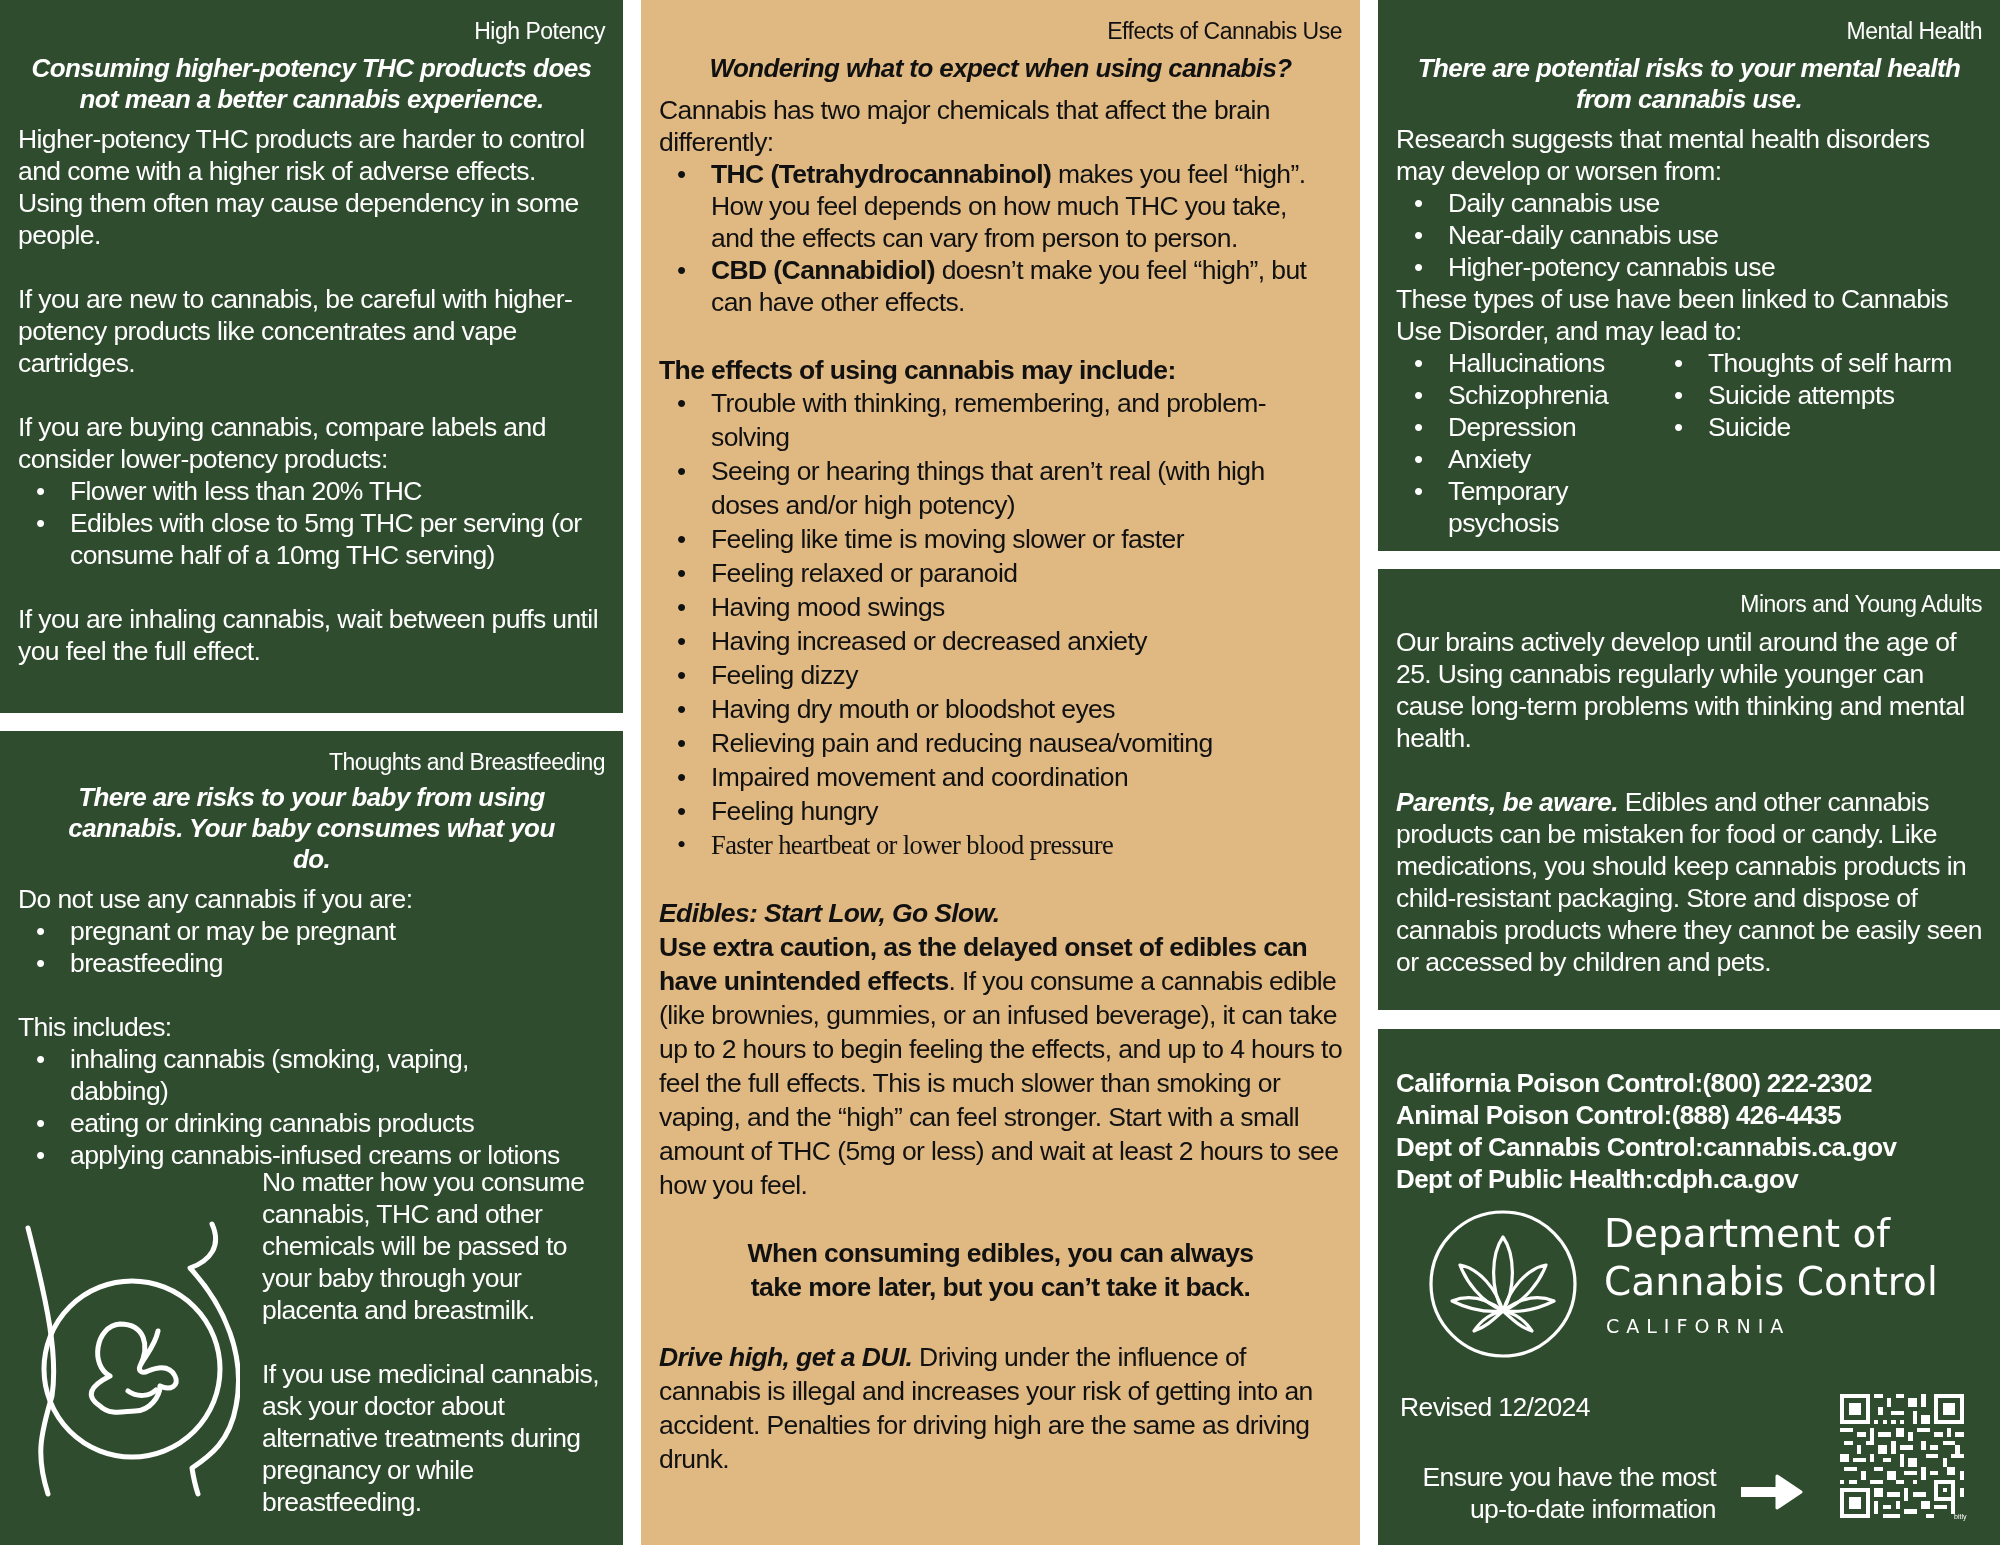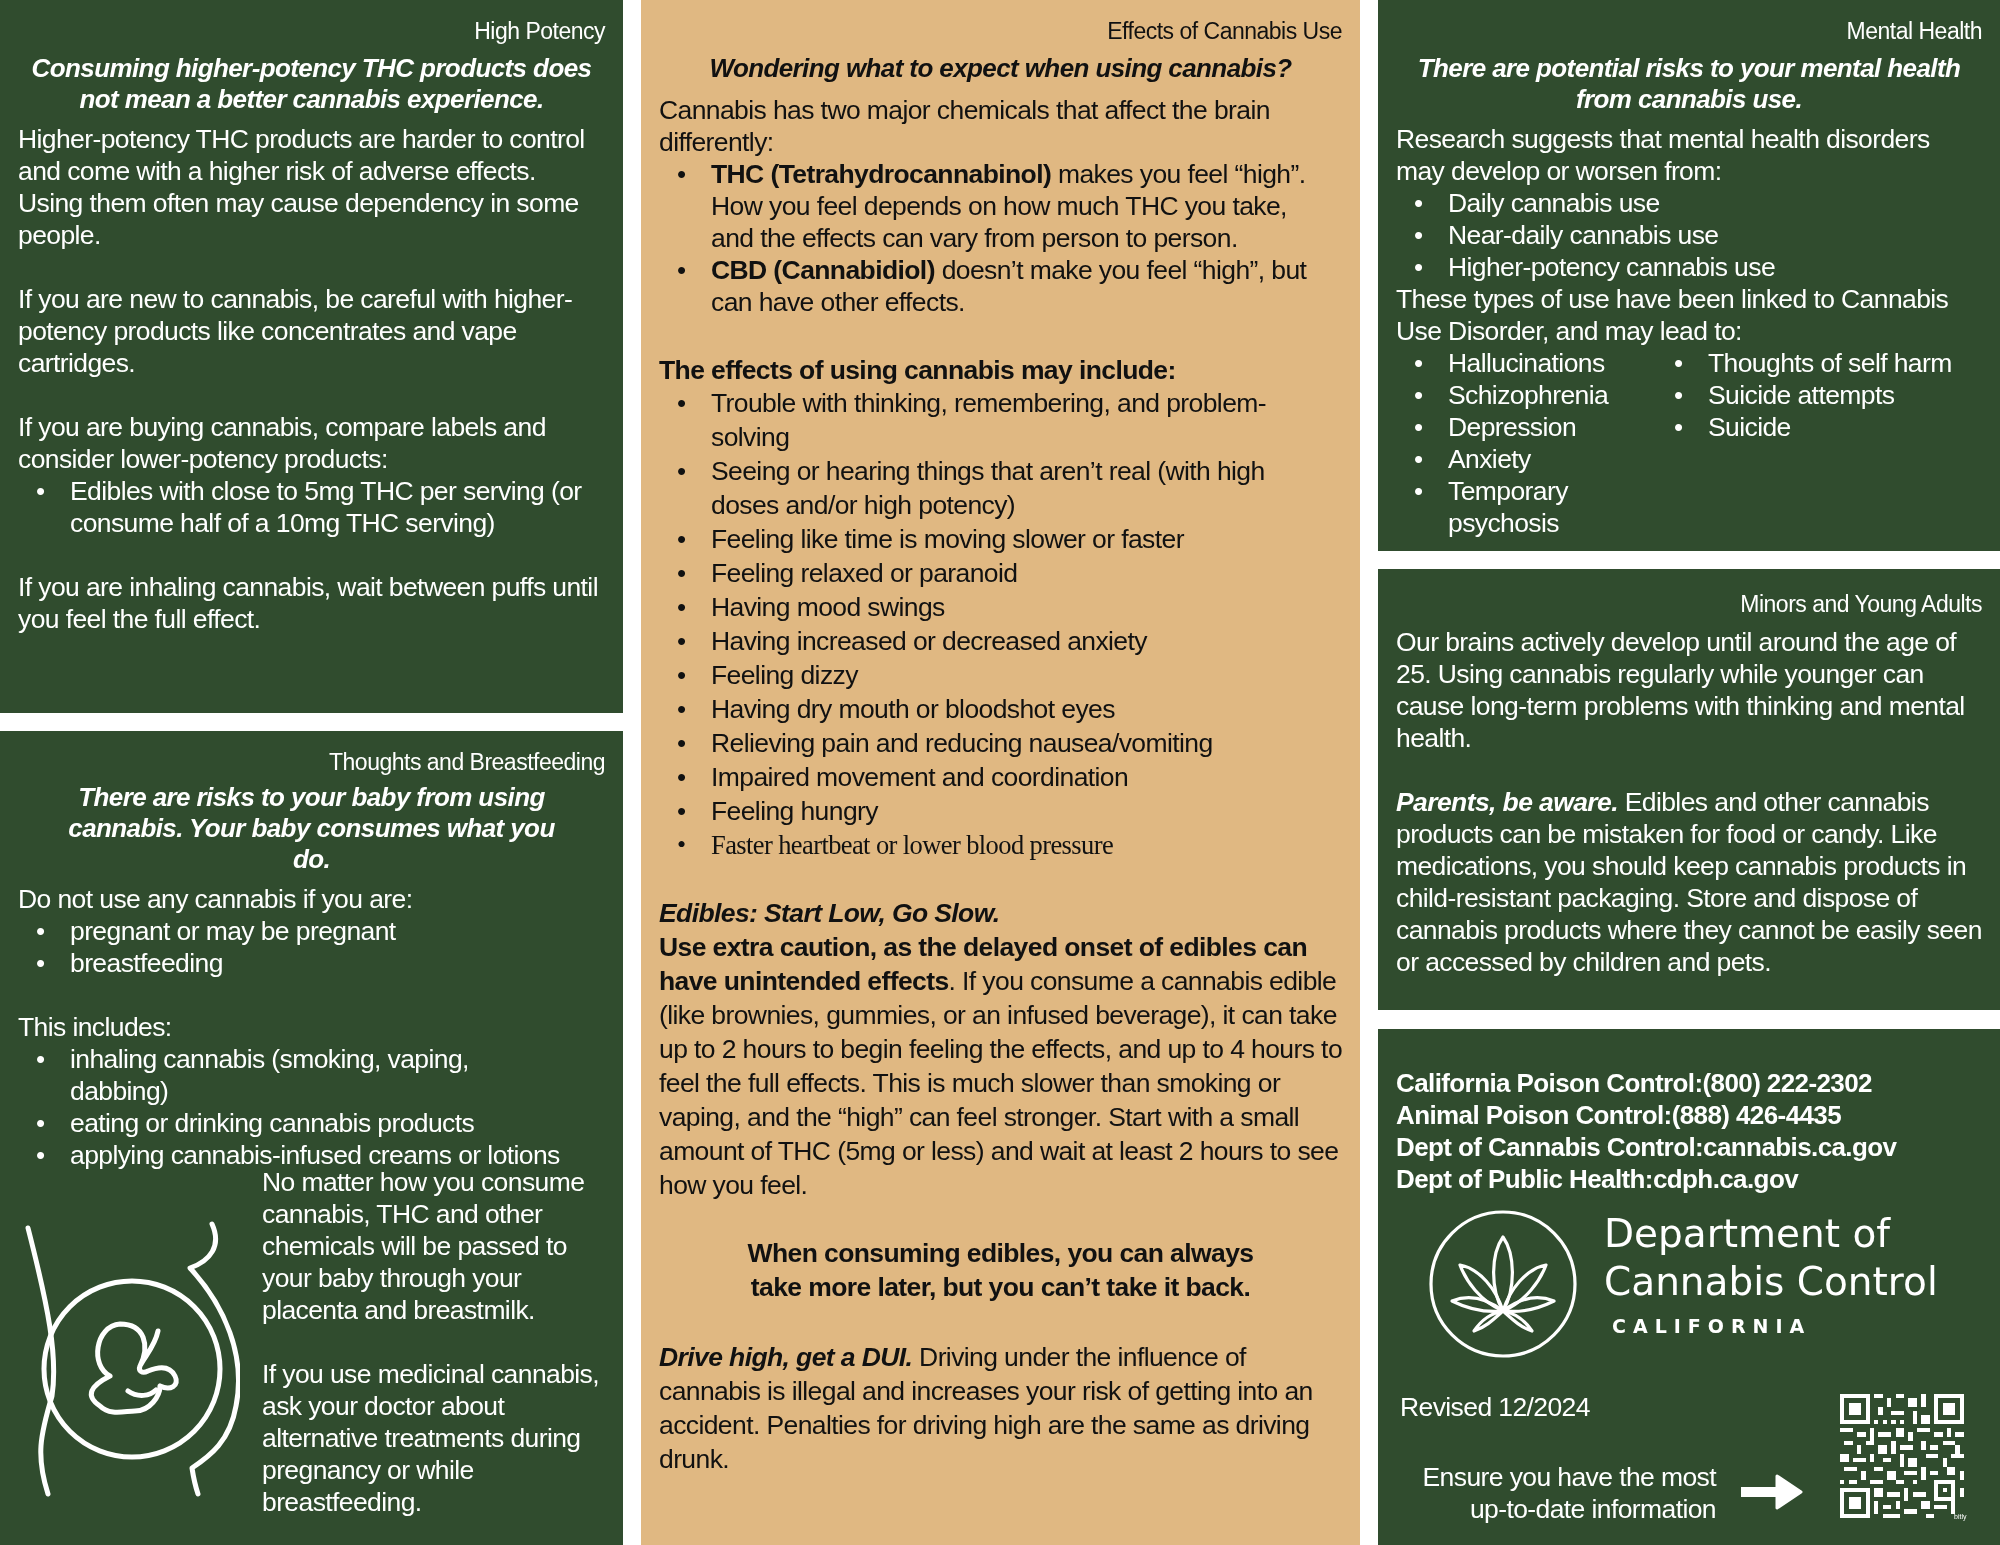--- a/index.html
+++ b/index.html
@@ -27,20 +27,21 @@
 
 <section class="panel green" style="left:0;top:0;width:623px;height:713px;padding:16px 18px 0 18px;">
   <h2 class="h" style="margin-top:2px;">High Potency</h2>
   <p class="sub" style="margin:8px 10px 6px;">Consuming higher-potency THC products does not mean a better cannabis experience.</p>
   <p class="p" style="margin-top:8px;">Higher-potency THC products are harder to control and come with a higher risk of adverse effects. Using them often may cause dependency in some people.</p>
   <div class="gap"></div>
   <p class="p">If you are new to cannabis, be careful with higher-potency products like concentrates and vape cartridges.</p>
   <div class="gap"></div>
   <p class="p">If you are buying cannabis, compare labels and consider lower-potency products:</p>
   <ul>
+    <li>Flower with less than 20% THC</li>
     <li>Edibles with close to 5mg THC per serving (or consume half of a 10mg THC serving)</li>
   </ul>
   <div class="gap"></div>
   <p class="p">If you are inhaling cannabis, wait between puffs until you feel the full effect.</p>
 </section>
 
 <section class="panel green" style="left:0;top:731px;width:623px;height:814px;padding:16px 18px 0 18px;">
   <h2 class="h" style="margin-top:2px;">Thoughts and Breastfeeding</h2>
   <p class="sub" style="margin:6px 40px 6px;">There are risks to your baby from using cannabis. Your baby consumes what you do.</p>
   <p class="p" style="margin-top:8px;">Do not use any cannabis if you are:</p>
@@ -164,21 +165,21 @@
       <path d="M75 102 C 62 80, 63 45, 75 28 C 87 45, 88 80, 75 102 Z"></path>
       <path d="M75 102 C 52 92, 38 72, 32 56 C 52 60, 68 80, 75 102 Z"></path>
       <path d="M75 102 C 98 92, 112 72, 118 56 C 98 60, 82 80, 75 102 Z"></path>
       <path d="M75 102 C 56 104, 40 100, 24 92 C 44 84, 62 92, 75 102 Z"></path>
       <path d="M75 102 C 94 104, 110 100, 126 92 C 106 84, 88 92, 75 102 Z"></path>
       <path d="M75 102 C 66 110, 58 118, 46 122 C 54 110, 64 104, 75 102 Z"></path>
       <path d="M75 102 C 84 110, 92 118, 104 122 C 96 110, 86 104, 75 102 Z"></path>
     </svg>
     <div class="logo-text" style="position:absolute;left:176px;top:2px;font-size:39px;line-height:46px;">Department of</div>
     <div class="logo-text" style="position:absolute;left:176px;top:50px;font-size:39px;line-height:46px;">Cannabis Control</div>
-    <div class="logo-text" style="position:absolute;left:184px;top:106px;font-size:19px;letter-spacing:7px;font-weight:bold;">CALIFORNIA</div>
+    <div class="logo-text" style="position:absolute;left:178px;top:106px;font-size:19px;letter-spacing:7px;font-weight:normal;">CALIFORNIA</div>
   </div>
 
   <div class="p" style="position:absolute;left:22px;top:362px;">Revised 12/2024</div>
 
   <div style="position:absolute;left:20px;top:432px;width:318px;text-align:right;">
     <div class="p">Ensure you have the most</div>
     <div class="p">up-to-date information</div>
   </div>
 
   <svg width="62" height="36" viewBox="0 0 62 36" style="position:absolute;left:363px;top:445px;">

